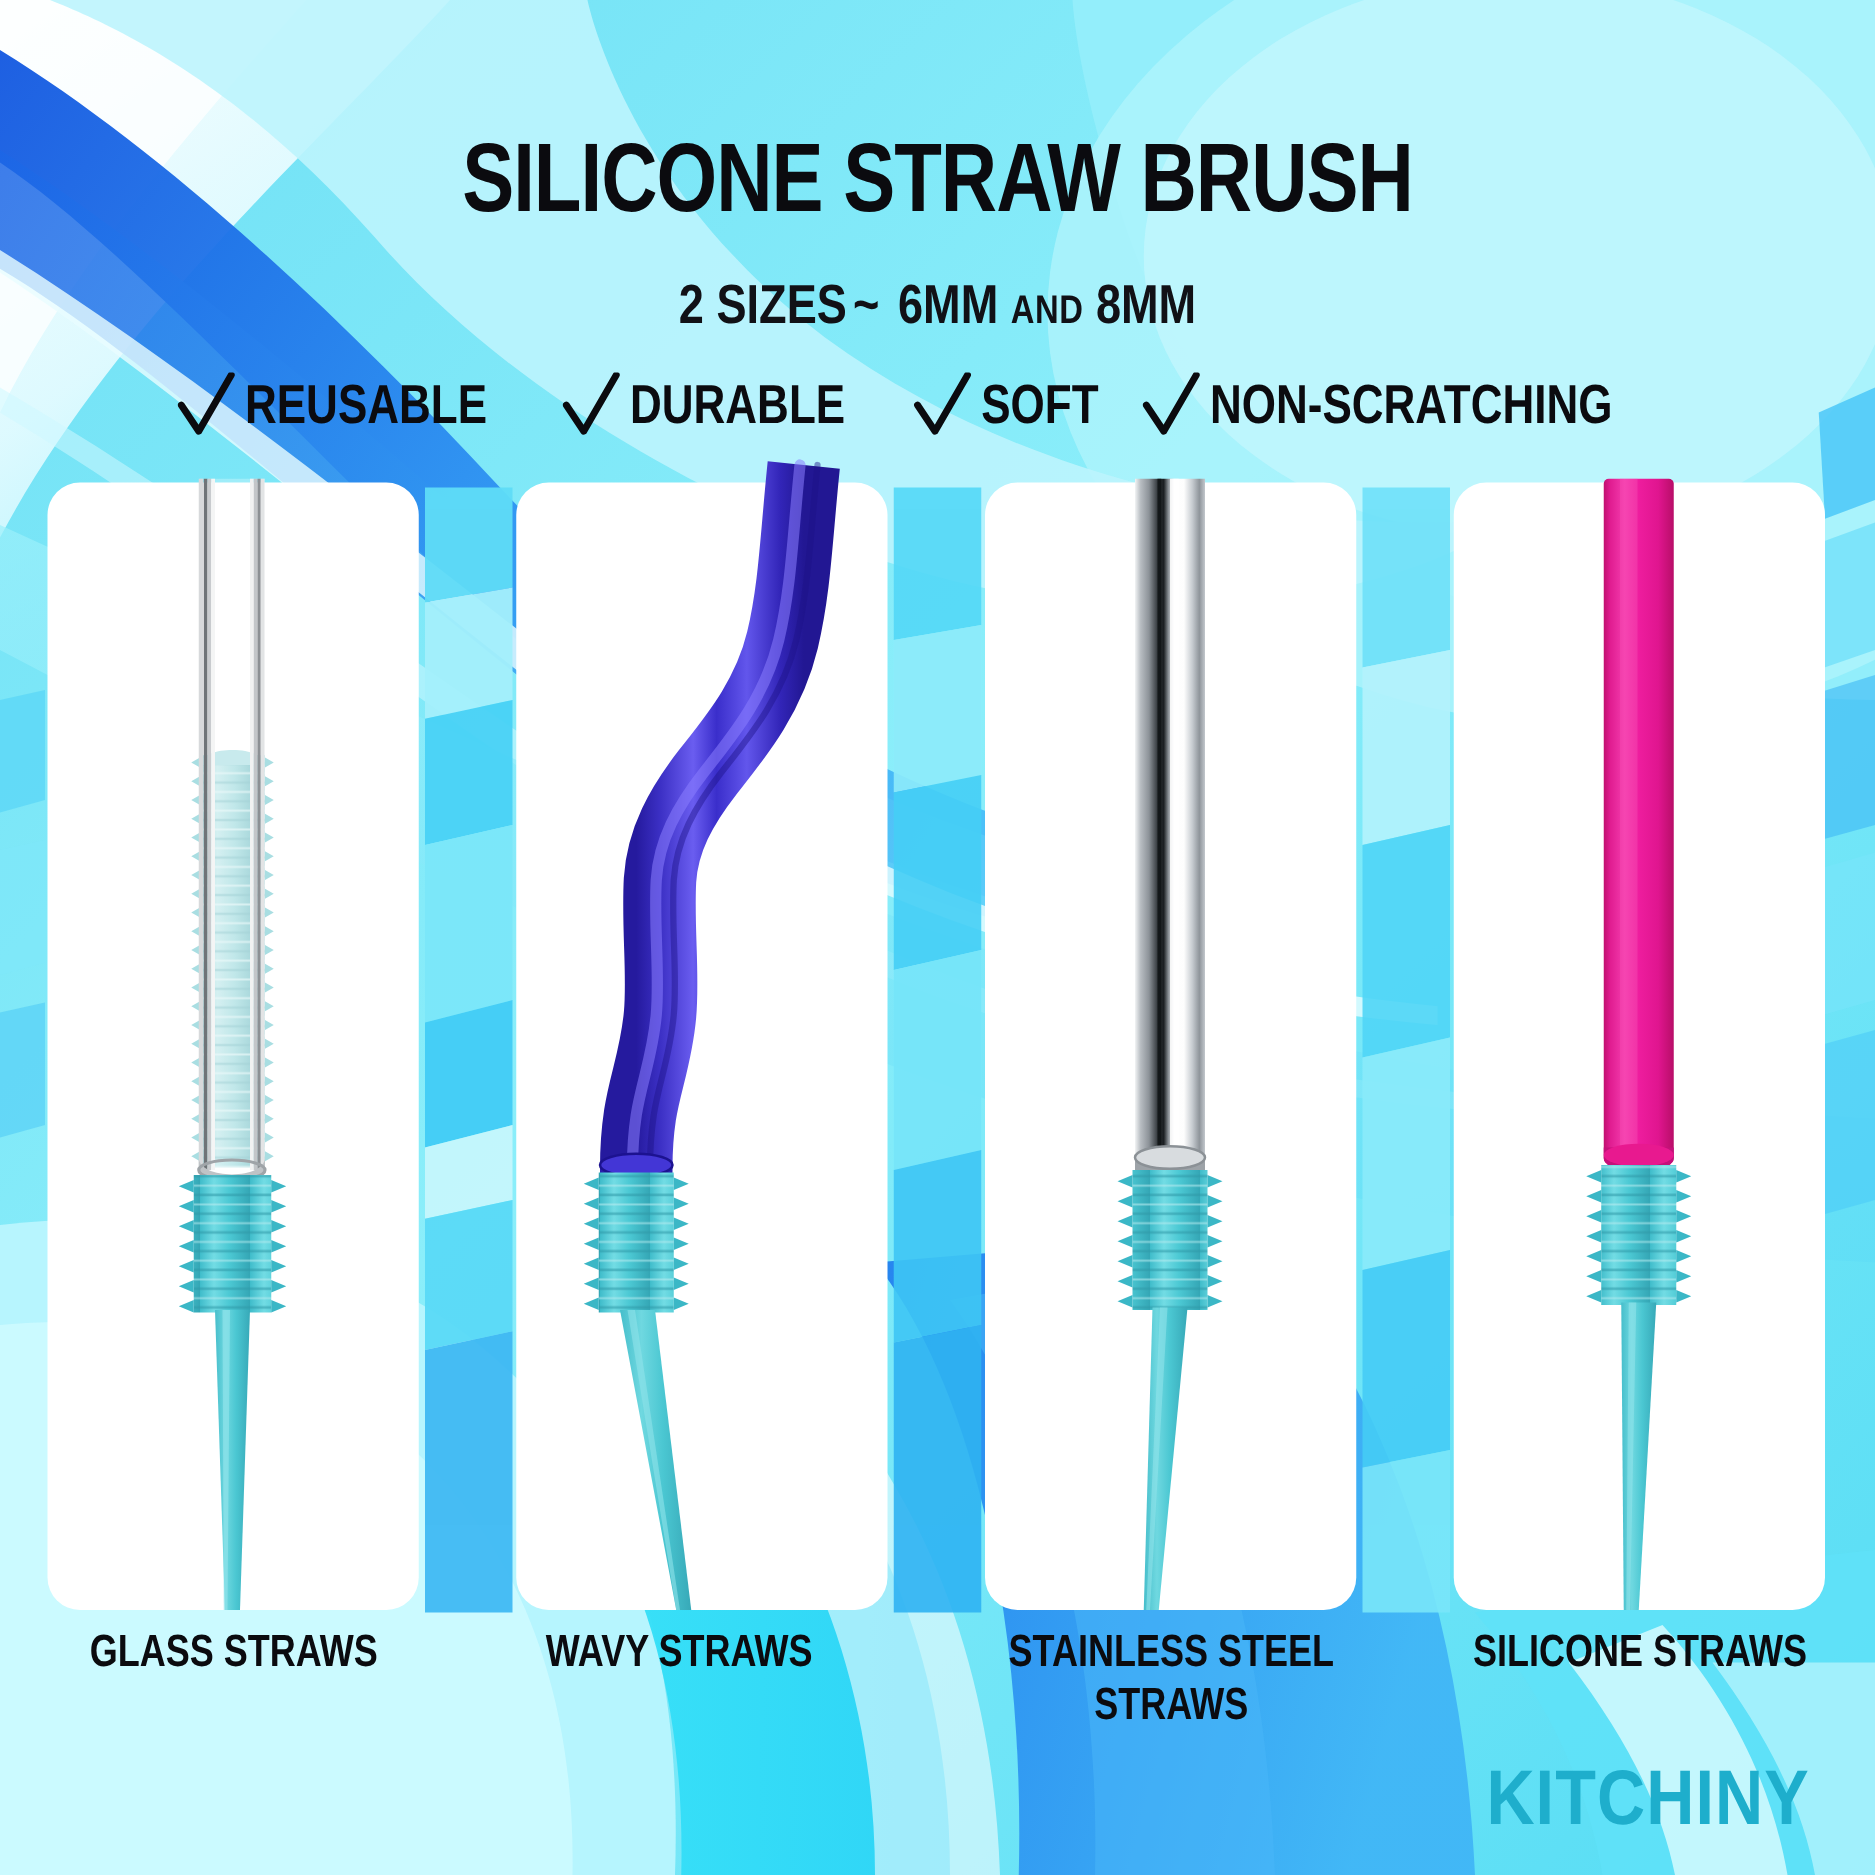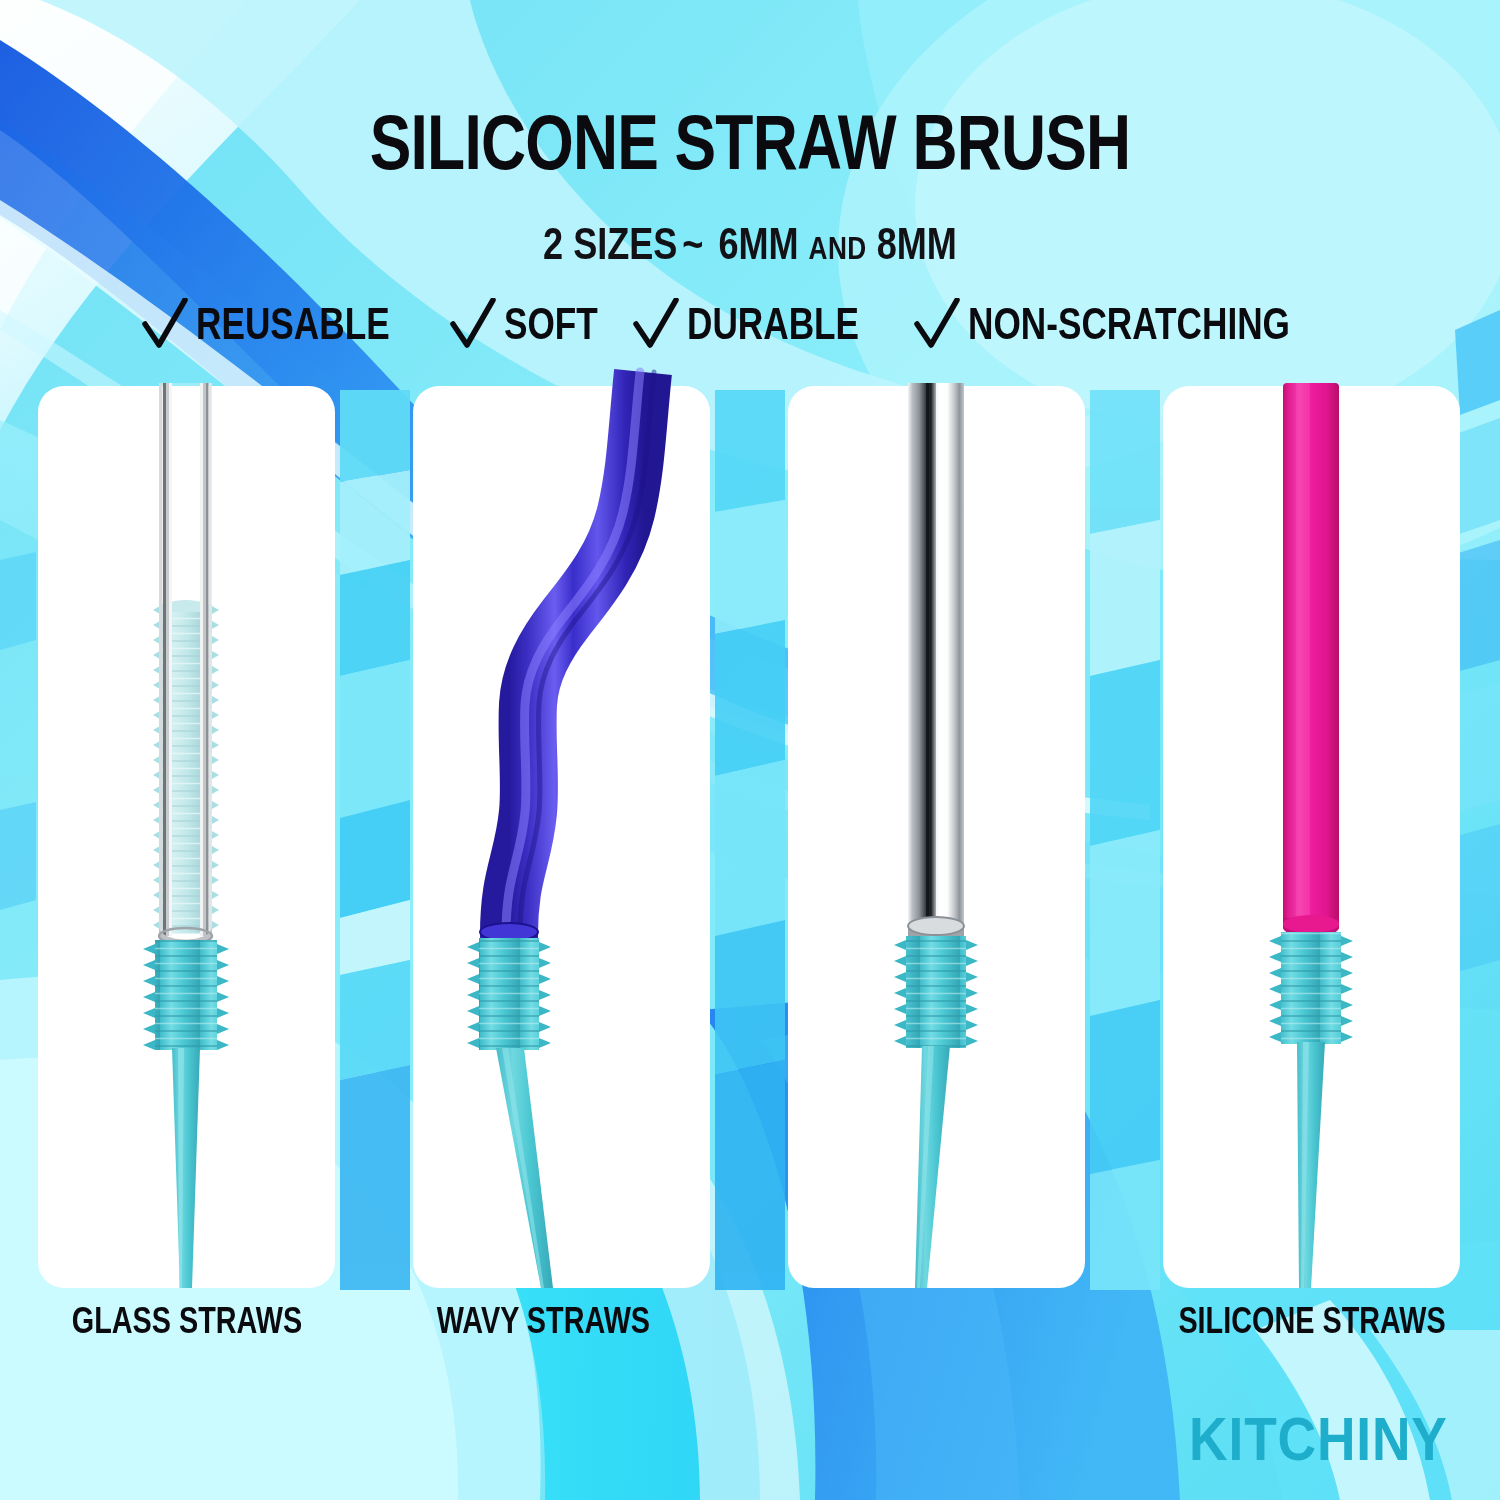--- a/index.html
+++ b/index.html
@@ -227,30 +227,30 @@
       <span class="ftxt">REUSABLE</span>
     </div>
 
 
     <div class="feat">
       <span class="check">
         <svg viewBox="0 0 46 52" width="46" height="52" xmlns="http://www.w3.org/2000/svg">
           <path d="M 3 26 L 17 47 L 43 2" fill="none" stroke="#0B0B0F" stroke-width="5.5" stroke-linecap="round" stroke-linejoin="round"></path>
         </svg>
       </span>
-      <span class="ftxt">SOFT</span>
+      <span class="ftxt">DURABLE</span>
     </div>
 
     <div class="feat">
       <span class="check">
         <svg viewBox="0 0 46 52" width="46" height="52" xmlns="http://www.w3.org/2000/svg">
           <path d="M 3 26 L 17 47 L 43 2" fill="none" stroke="#0B0B0F" stroke-width="5.5" stroke-linecap="round" stroke-linejoin="round"></path>
         </svg>
       </span>
-      <span class="ftxt">DURABLE</span>
+      <span class="ftxt">SOFT</span>
     </div>
 
     <div class="feat">
       <span class="check">
         <svg viewBox="0 0 46 52" width="46" height="52" xmlns="http://www.w3.org/2000/svg">
           <path d="M 3 26 L 17 47 L 43 2" fill="none" stroke="#0B0B0F" stroke-width="5.5" stroke-linecap="round" stroke-linejoin="round"></path>
         </svg>
       </span>
       <span class="ftxt">NON-SCRATCHING</span>
     </div>
@@ -476,19 +476,22 @@
       <path d="M 1303,1042 L 1309,1042 L 1304,1288 L 1301,1288 Z" fill="#8FE2E9" opacity="0.6"></path>
     </g>
   </svg>
 
   <div class="cap" id="cap-0">
     <span>GLASS STRAWS</span>
   </div>
   <div class="cap" id="cap-1">
     <span>WAVY STRAWS</span>
   </div>
+  <div class="cap" id="cap-2">
+    <span>STAINLESS STEEL STRAWS</span>
+  </div>
   <div class="cap" id="cap-3">
     <span>SILICONE STRAWS</span>
   </div>
 
   <div id="brand" style="color: rgb(30, 174, 204);">KITCHINY</div>
 
 </div>
 
 </body></html>

